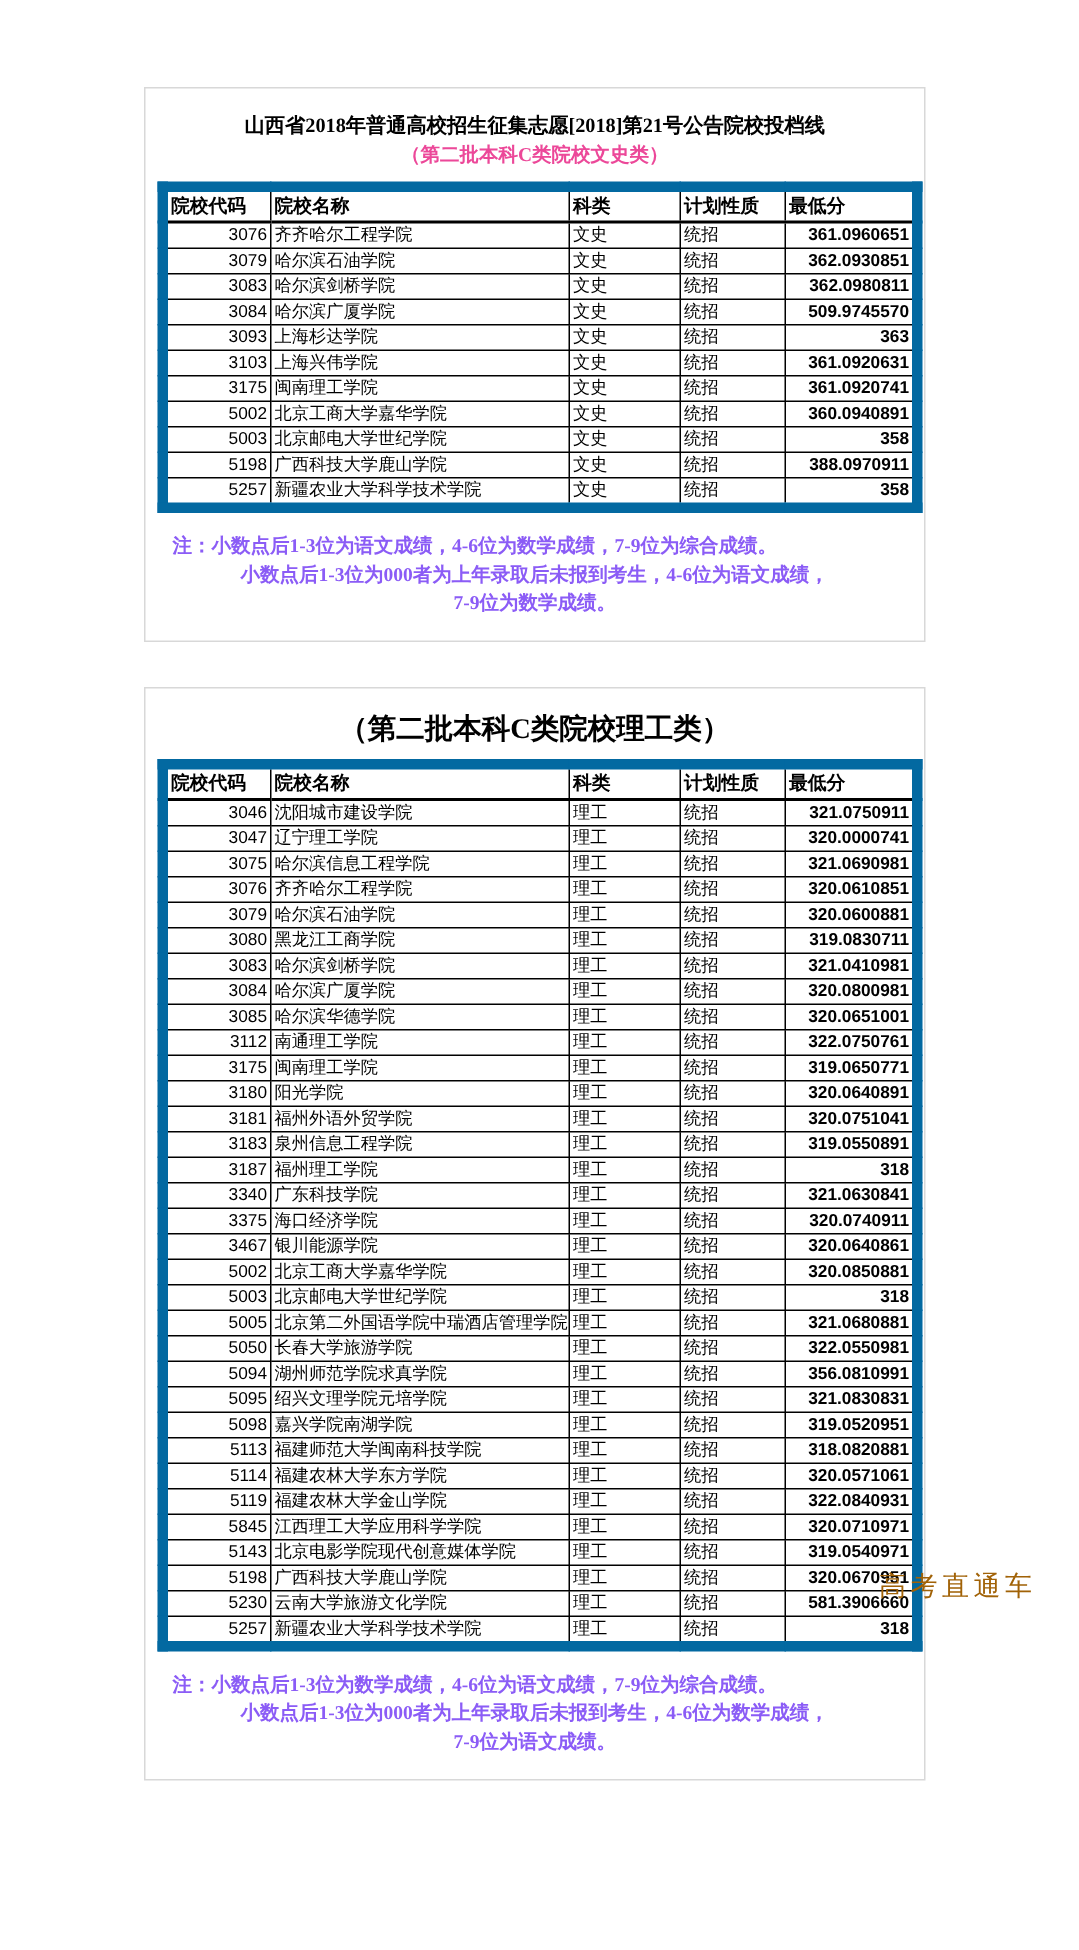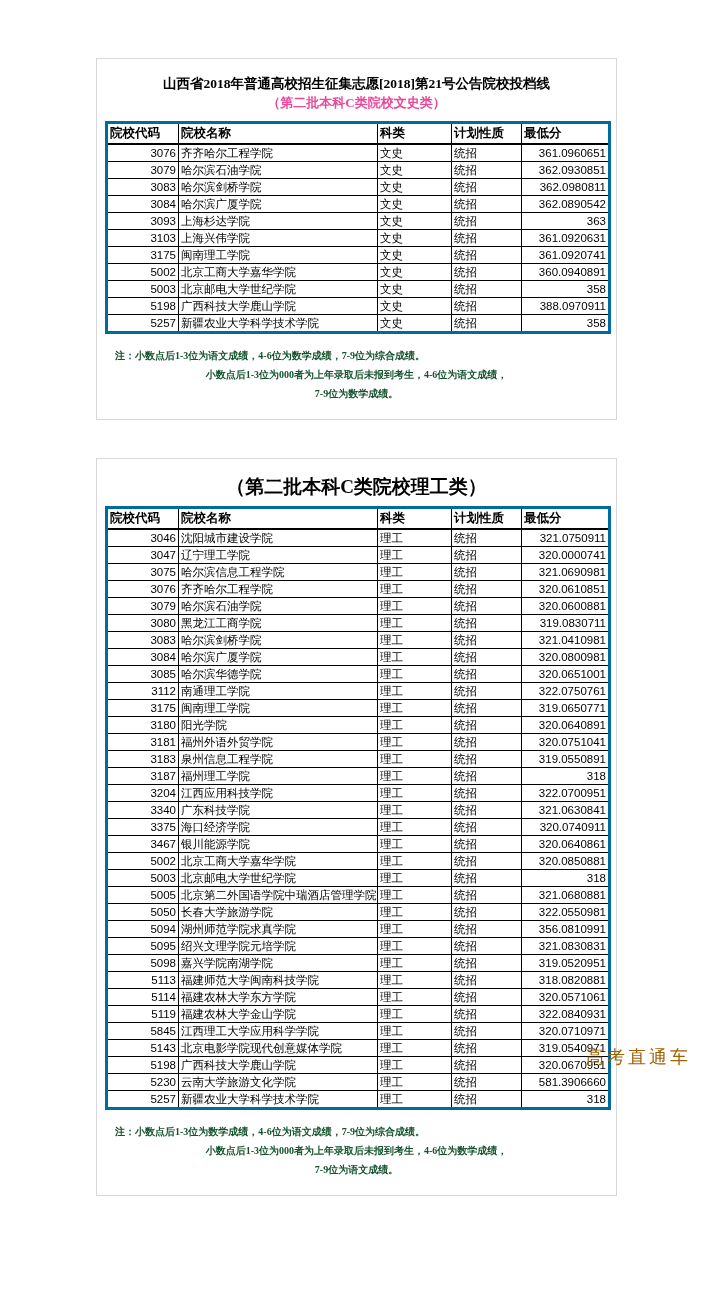--- a/index.html
+++ b/index.html
@@ -67,21 +67,21 @@
     color: #000000;
     padding: 9px 0 11px 0;
   }
 
   
   table.score-table {
     border-collapse: collapse;
     width: 503px;
     margin: 0 auto;
     table-layout: fixed;
-    border: 3px solid #0369a1;
+    border: 7px solid #0369a1;
     font-family: "Liberation Sans", "DejaVu Sans", sans-serif;
   }
   table.score-table th,
   table.score-table td {
     border: 1px solid #000000;
     font-size: 11.5px;
     line-height: 16px;
     height: 16px;
     padding: 0px 2px;
     color: #000000;
@@ -102,28 +102,28 @@
   col.c-code  { width: 72px; }
   col.c-name  { width: 199px; }
   col.c-type  { width: 74px; }
   col.c-plan  { width: 70px; }
   col.c-score { width: 88px; }
 
   td.code  { text-align: right; padding-right: 3px; }
   td.name  { text-align: left;  padding-left: 3px; }
   td.type  { text-align: left;  padding-left: 3px; }
   td.plan  { text-align: left;  padding-left: 3px; }
-  td.score { text-align: right; padding-right: 3px; }
+  td.score { text-align: right; padding-right: 3px; font-weight: bold; }
 
   
   .note {
     font-weight: bold;
-    font-size: 10px;
+    font-size: 13px;
     line-height: 19px;
-    color: #14532d;
+    color: #8b5cf6;
     text-align: center;
     padding: 12px 6px 8px 6px;
   }
   .note .ln1 { display: block; text-align: left; padding-left: 4px; }
   .note .ln2 { display: block; }
   .note .ln3 { display: block; }
 
   
   .watermark {
     position: absolute;
@@ -184,21 +184,21 @@
               <td class="name">哈尔滨剑桥学院</td>
               <td class="type">文史</td>
               <td class="plan">统招</td>
               <td class="score">362.0980811</td>
             </tr>
             <tr>
               <td class="code">3084</td>
               <td class="name">哈尔滨广厦学院</td>
               <td class="type">文史</td>
               <td class="plan">统招</td>
-              <td class="score">362.0890542</td>
+              <td class="score">509.9745570</td>
             </tr>
             <tr>
               <td class="code">3093</td>
               <td class="name">上海杉达学院</td>
               <td class="type">文史</td>
               <td class="plan">统招</td>
               <td class="score">363</td>
             </tr>
             <tr>
               <td class="code">3103</td>
@@ -376,27 +376,20 @@
               <td class="score">319.0550891</td>
             </tr>
             <tr>
               <td class="code">3187</td>
               <td class="name">福州理工学院</td>
               <td class="type">理工</td>
               <td class="plan">统招</td>
               <td class="score">318</td>
             </tr>
             <tr>
-              <td class="code">3204</td>
-              <td class="name">江西应用科技学院</td>
-              <td class="type">理工</td>
-              <td class="plan">统招</td>
-              <td class="score">322.0700951</td>
-            </tr>
-            <tr>
               <td class="code">3340</td>
               <td class="name">广东科技学院</td>
               <td class="type">理工</td>
               <td class="plan">统招</td>
               <td class="score">321.0630841</td>
             </tr>
             <tr>
               <td class="code">3375</td>
               <td class="name">海口经济学院</td>
               <td class="type">理工</td>

